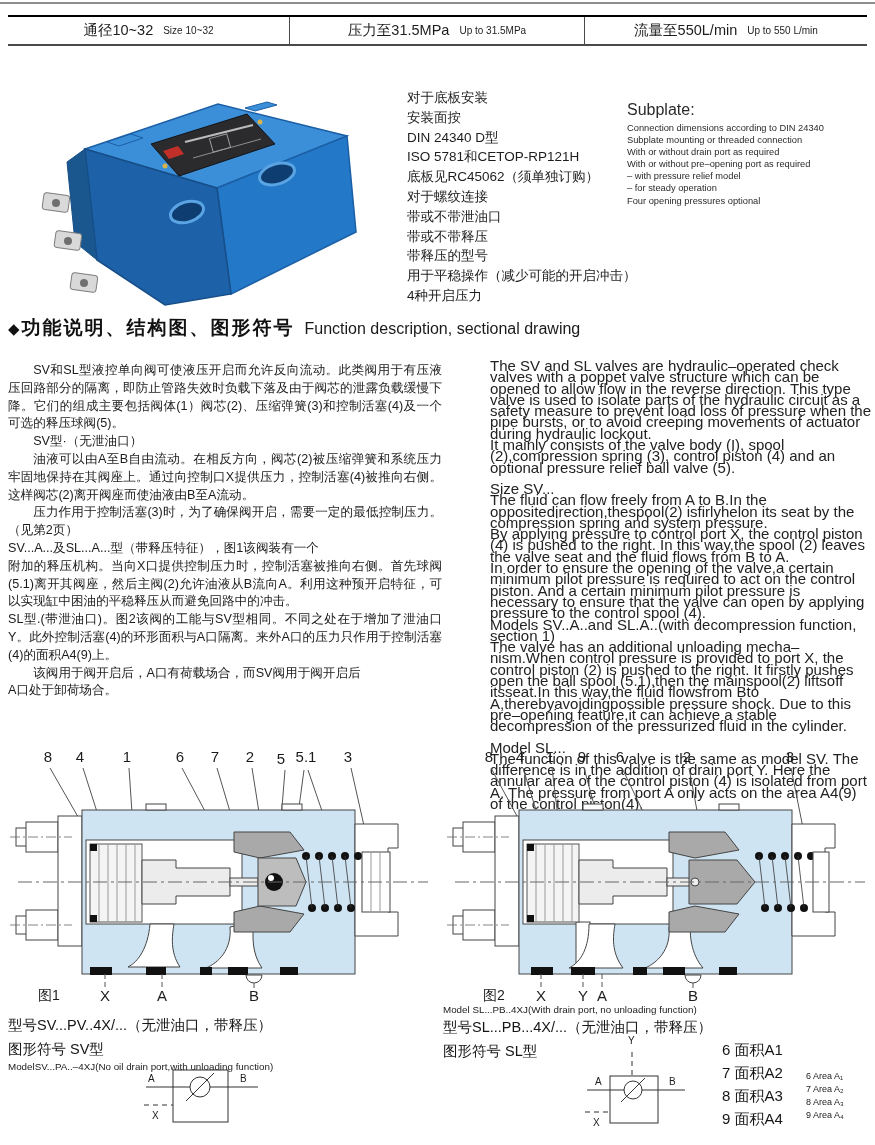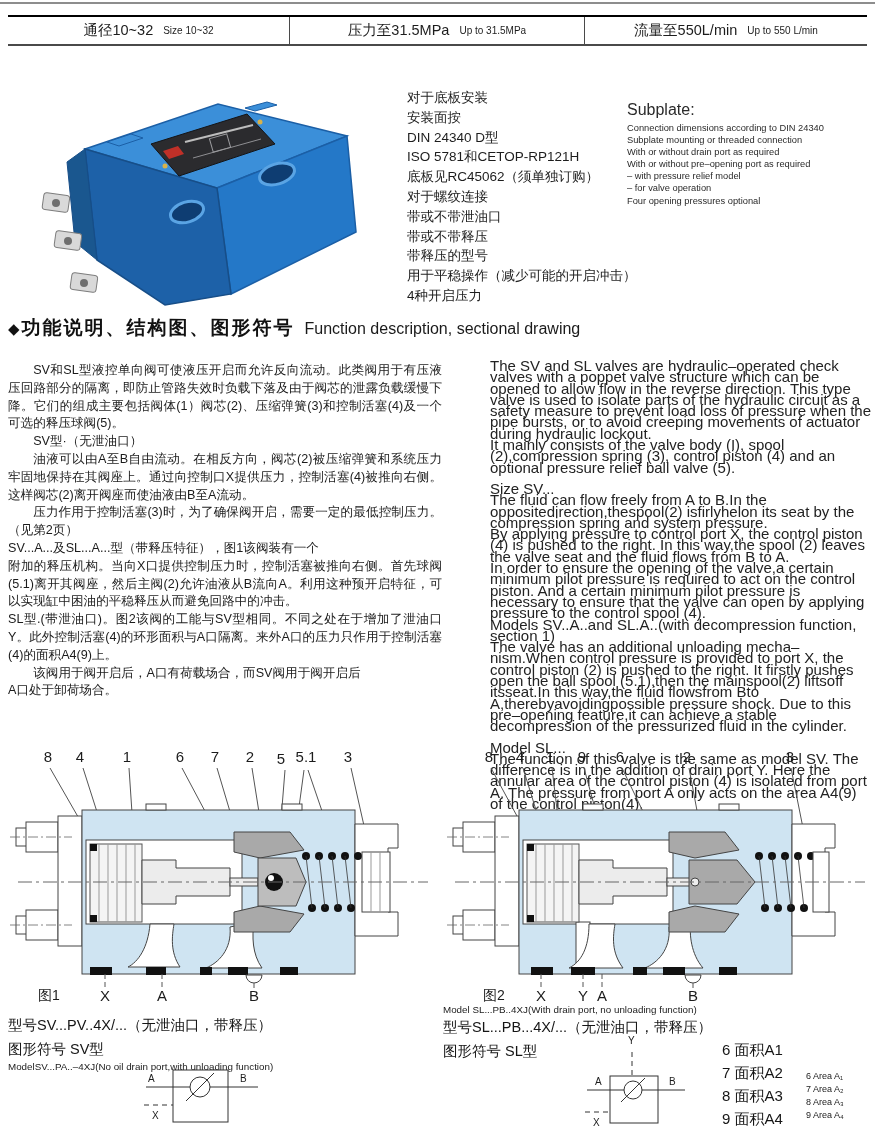--- a/index.html
+++ b/index.html
@@ -138,21 +138,21 @@
     <div>4种开启压力</div>
   </div>
 
   <div class="features">
     <div class="features-title">Subplate:</div>
     <div class="features-line">Connection dimensions according to DIN 24340</div>
     <div class="features-line">Subplate mounting or threaded connection</div>
     <div class="features-line">With or without drain port as required</div>
     <div class="features-line">With or without pre–opening port as required</div>
     <div class="features-line">– with pressure relief model</div>
-    <div class="features-line">– for valve operation</div>
+    <div class="features-line">– for steady operation</div>
     <div class="features-line">Four opening pressures optional</div>
   </div>
 
   <div class="section-title">
     <span class="st-diamond">◆</span>
     <span class="st-zh">功能说明、结构图、图形符号</span>
     <span class="st-en">Function description, sectional drawing</span>
   </div>
 
   <div class="desc-zh">

